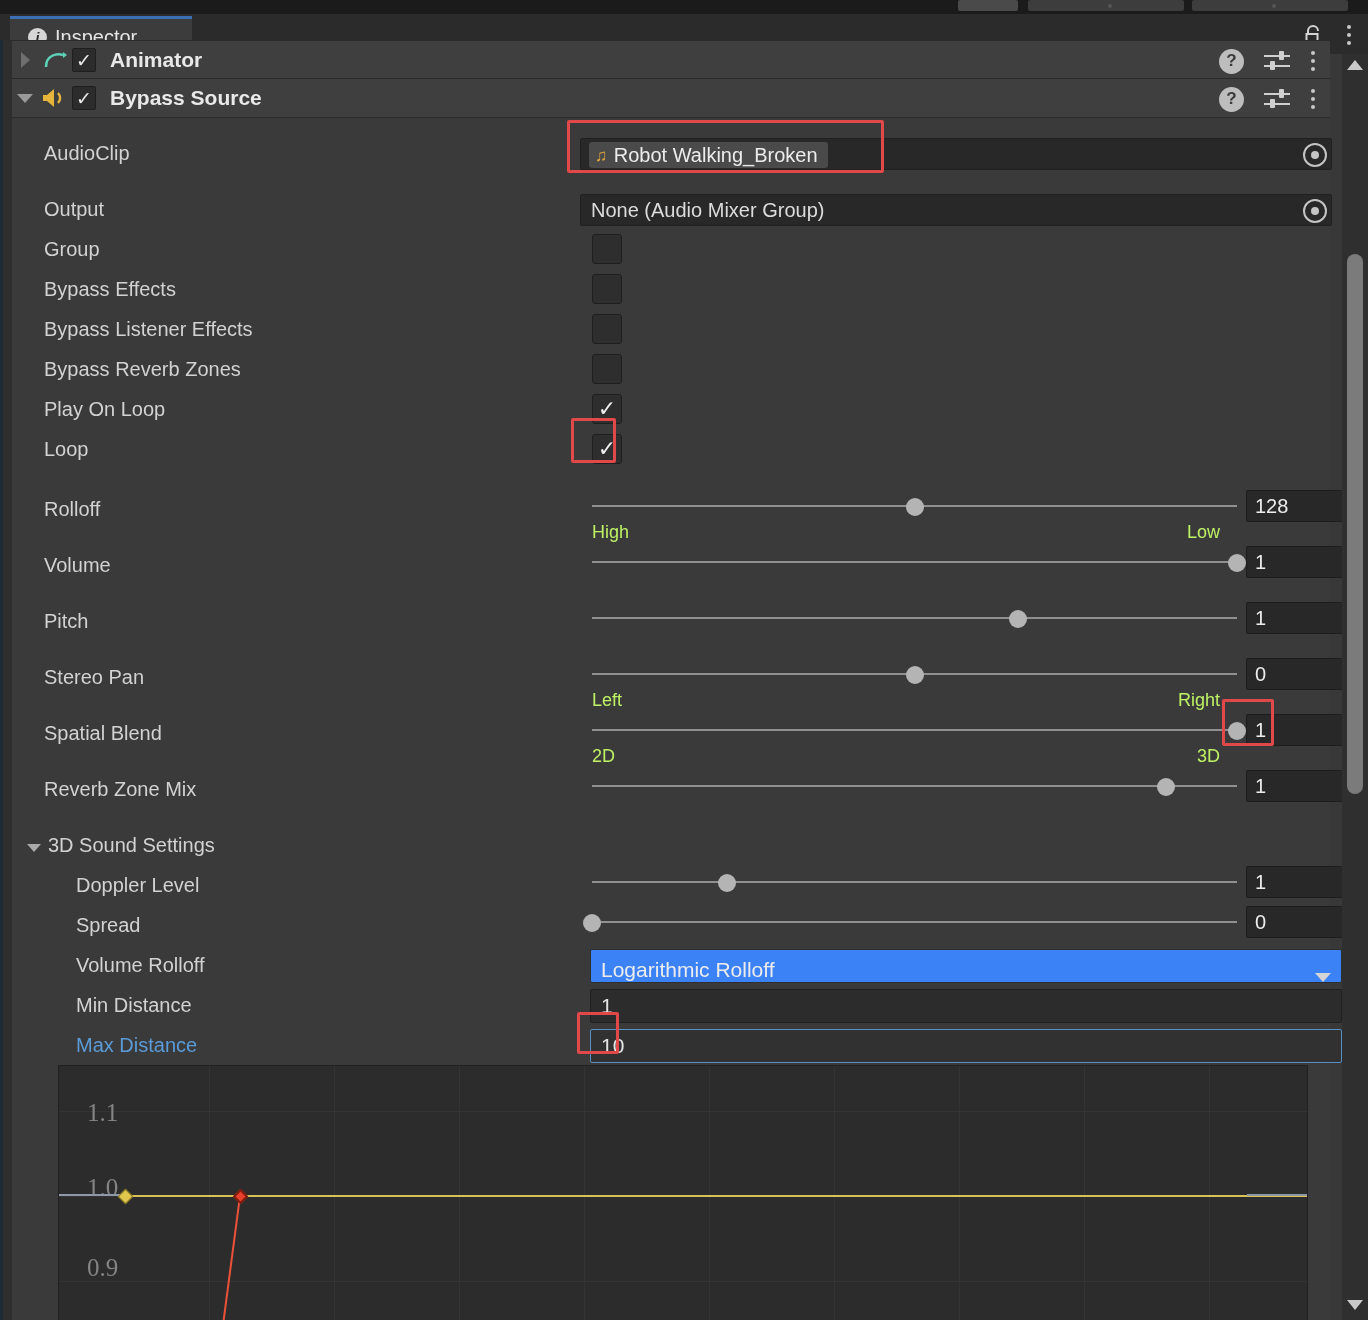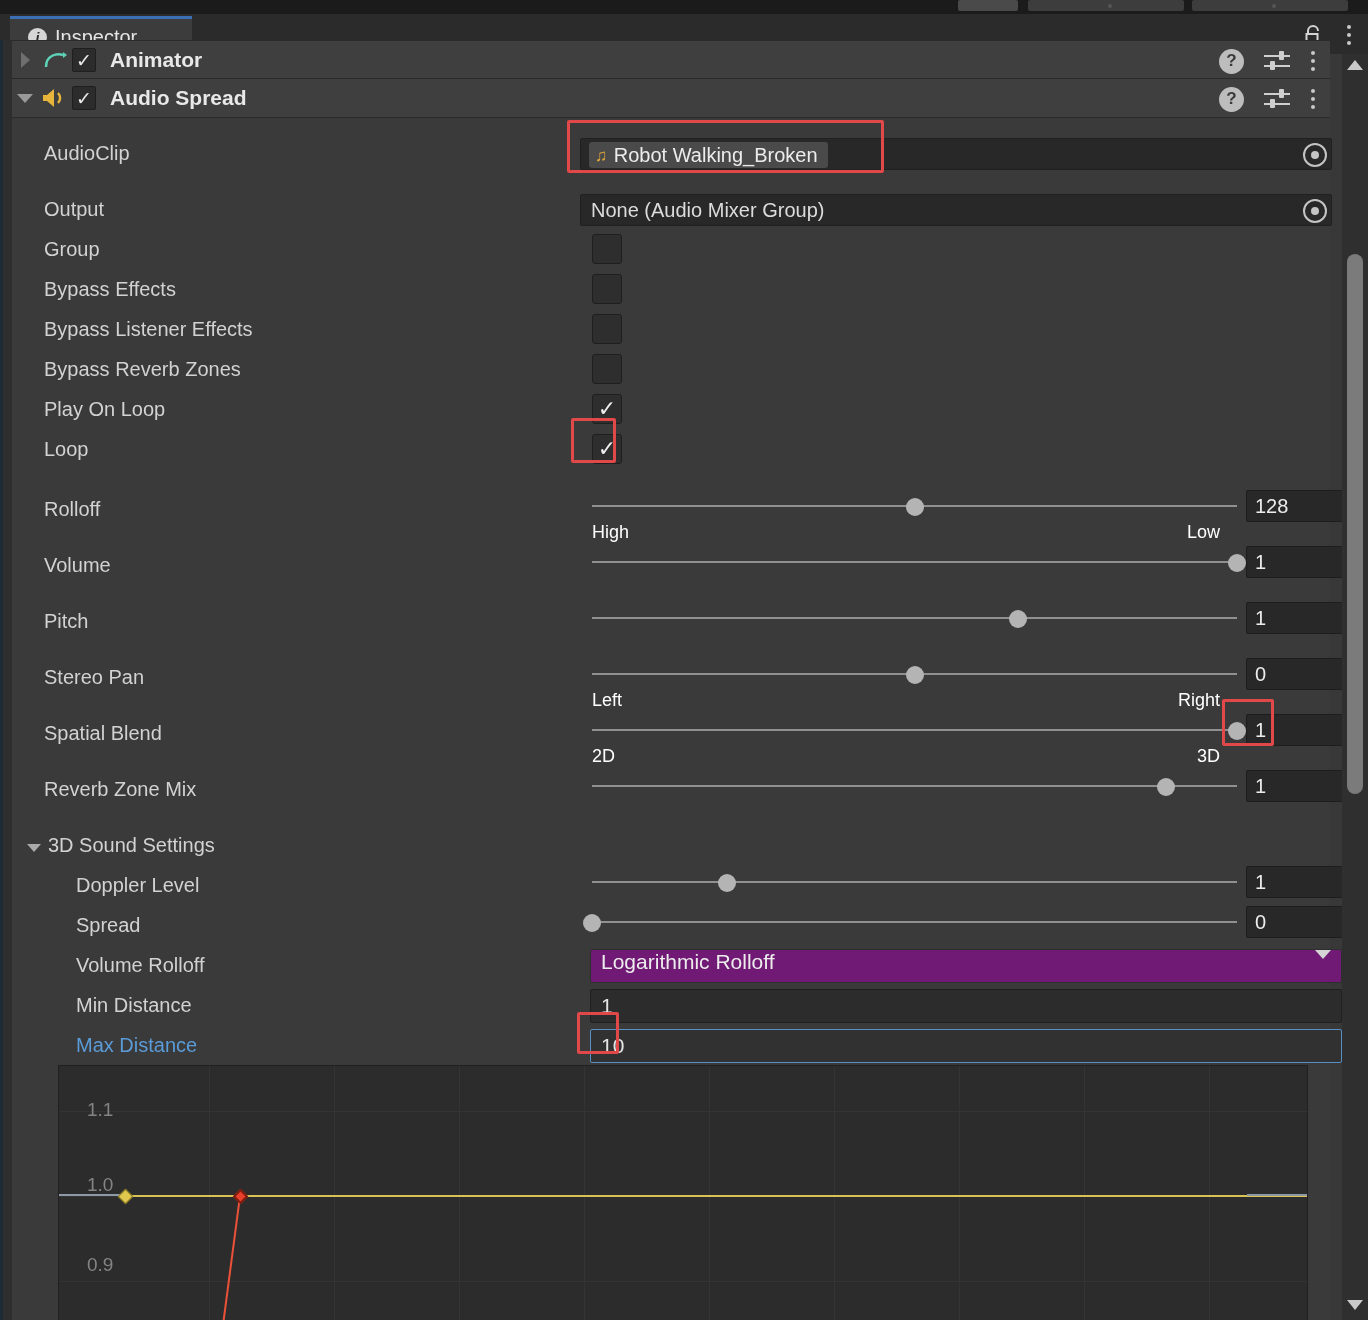--- a/index.html
+++ b/index.html
@@ -99,50 +99,50 @@
 
   
   .slider { position: absolute; left: 580px; width: 645px; height: 32px; }
   .slider .track { position: absolute; left: 0; right: 0; top: 15px; height: 2px; background: #909090; }
   .slider .knob { position: absolute; top: 8px; width: 18px; height: 18px; border-radius: 50%; background: #b4b4b4; margin-left: -9px; }
   .numfield {
     position: absolute; left: 1234px; width: 98px; height: 32px;
     background: #282828; border: 1px solid #1d1d1d; border-radius: 2px;
     color: #ececec; font-size: 20px; display: flex; align-items: center; padding-left: 8px;
   }
-  .endlab { position: absolute; color: #ffffff; font-size: 18px; top: 32px; }
+  .endlab { position: absolute; color: #bef264; font-size: 18px; top: 32px; }
   .endlab.l { left: 580px; }
   .endlab.r { right: 110px; }
 
   
   .dropdown {
     position: absolute; left: 578px; width: 752px; height: 34px;
-    background: #701a75; border: 1px solid #2e2e2e; border-radius: 2px;
-    display: flex; align-items: flex-start; justify-content: space-between; padding: 0 10px;
+    background: #3b82f6; border: 1px solid #2e2e2e; border-radius: 2px;
+    display: flex; align-items: flex-end; justify-content: space-between; padding: 0 10px;
   }
   .dropdown .sel { color: #ececec; font-size: 21px; }
   .dd-arrow { width: 0; height: 0; border-left: 8px solid transparent; border-right: 8px solid transparent; border-top: 9px solid #d5d5d5; }
 
   
   .txtfield {
     position: absolute; left: 578px; width: 752px; height: 34px;
     background: #2c2c2c; border: 1px solid #1f1f1f; border-radius: 2px;
     color: #e4e4e4; font-size: 21px; display: flex; align-items: center; padding-left: 10px;
   }
   .txtfield.focused { border: 1px solid #5a8fc4; background: #313131; }
 
   
   .redbox { position: absolute; border: 3px solid #e0484a; border-radius: 2px; pointer-events: none; z-index: 40; }
 
   
   .graph { position: absolute; left: 58px; top: 1051px; width: 1250px; height: 269px;
            background: #2c2c2c; border: 1px solid #202020; overflow: hidden; }
   .gline-h { position: absolute; left: 0; right: 0; height: 1px; background: #343434; }
   .gline-v { position: absolute; top: 0; bottom: 0; width: 1px; background: #343434; }
-  .glabel { position: absolute; color: #848484; font-size: 19px; }
+  .glabel { position: absolute; color: #848484; font-size: 25px; font-family: Liberation Serif, serif; }
   .curve-yellow { position: absolute; left: 0; right: 0; height: 2px; background: #d8c255; }
   .curve-grey-left { position: absolute; height: 2px; background: #8f98a6; }
   .key { position: absolute; width: 11px; height: 11px; transform: rotate(45deg); margin-left: -5px; margin-top: -5px; }
   .key.yellow { background: #e0c84f; border: 1px solid #8a7a22; }
   .key.red { background: #e8402a; border: 2px solid #7d1b10; }
   .curve-red { position: absolute; background: #eb5138; transform-origin: top left; }
 
   
   .vscroll { position: absolute; right: 0; top: 40px; width: 26px; bottom: 0; background: #2f2f2f; }
   .vscroll .thumb { position: absolute; left: 5px; width: 16px; background: #7b7b7b; border-radius: 8px; }
@@ -221,21 +221,21 @@
         </span>
       <span class="comp-icon">
         <svg width="28" height="24" viewBox="0 0 28 24">
           <path d="M13 3 L6 9 H2 v6 h4 l7 6 Z" fill="#e8b53c"></path>
           <path d="M17 7 a7 7 0 0 1 0 10" fill="none" stroke="#e8b53c" stroke-width="2.4"></path>
         </svg>
       </span>
       <span class="comp-check">
           <span class="tick">✓</span>
         </span>
-      <span class="comp-title">Audio Spread</span>
+      <span class="comp-title">Bypass Source</span>
       <span class="hdr-right">
         <span class="q-icon">?</span>
         <span class="preset-icon">
           <i style="top:5px"></i>
             <i style="top:15px"></i>
             <b style="left:15px;top:1px"></b>
             <b style="left:6px;top:11px"></b>
         </span>
         <span class="kebab" style="position:relative;right:auto;top:auto">
             <i></i>

